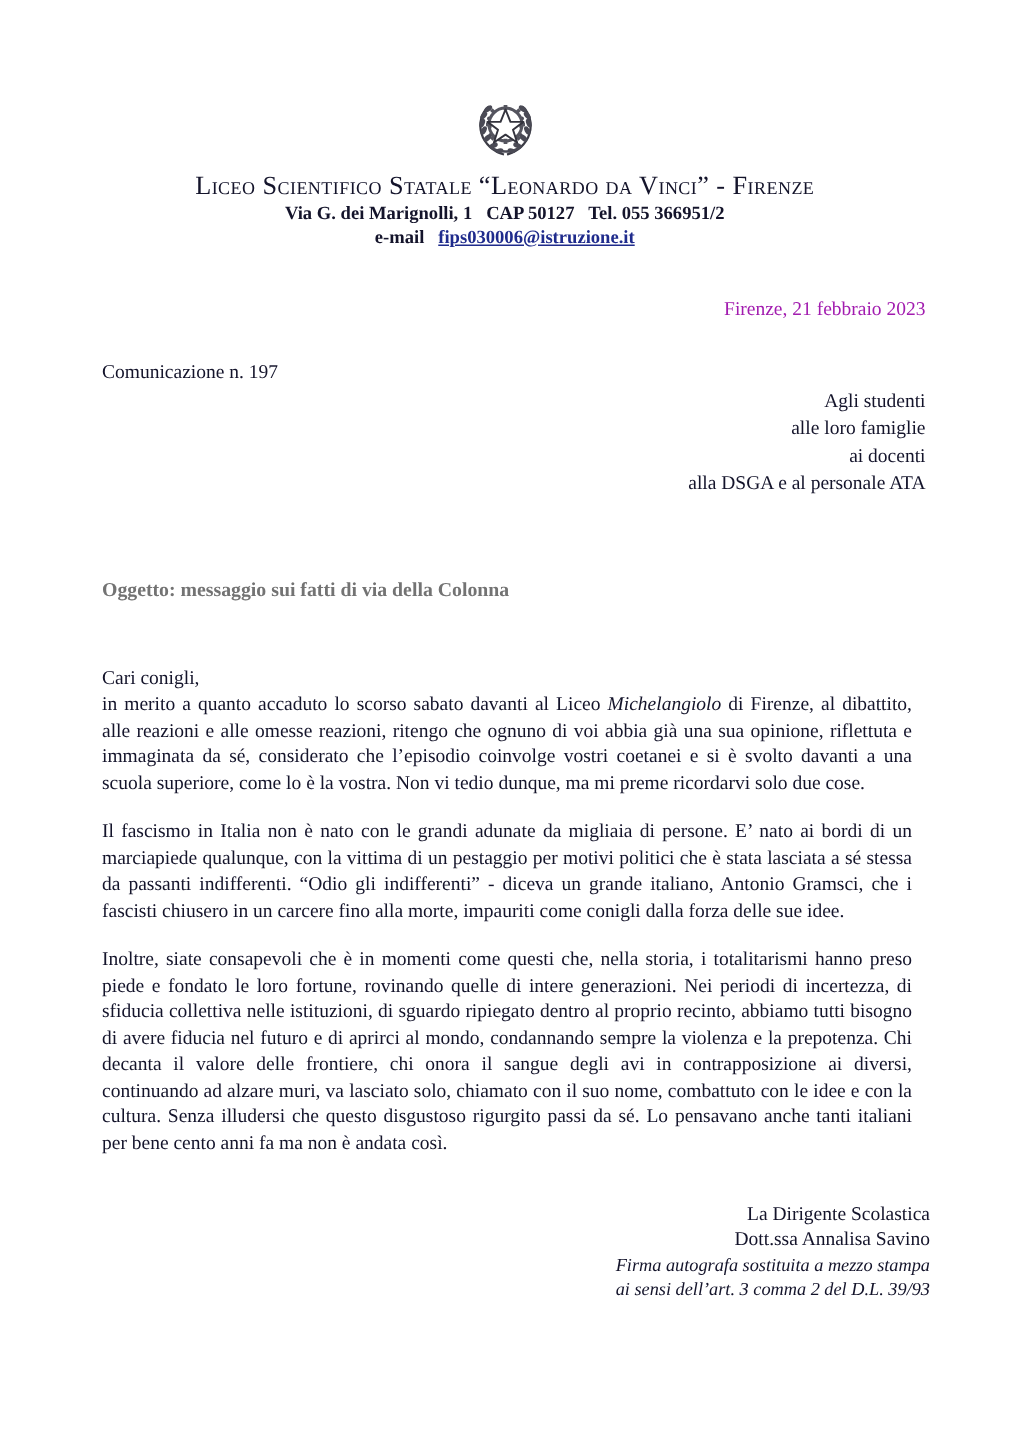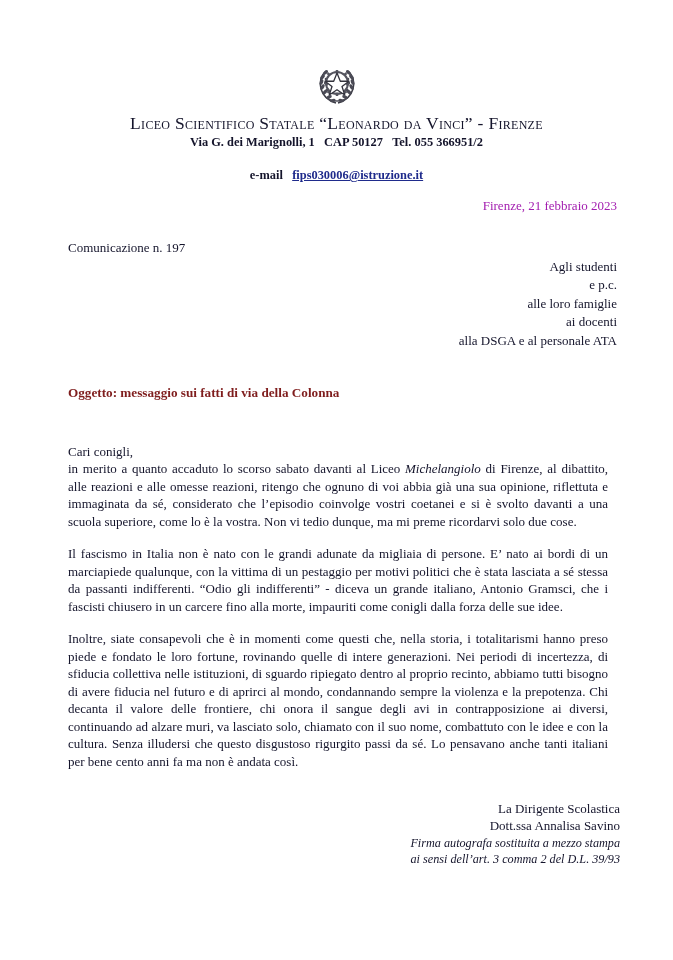--- a/index.html
+++ b/index.html
@@ -50,21 +50,21 @@
   .school-address {
     font-size: 12.4px;
     color: #14142b;
     margin-top: 3px;
     line-height: 1.25;
     font-weight: bold;
   }
   .school-email-line {
     font-size: 12.4px;
     color: #14142b;
-    margin-top: 17px;
+    margin-top: 0;
     line-height: 1.25;
     font-weight: bold;
   }
   .email-link {
     color: #1f2b8c;
     text-decoration: underline;
   }
 
   
   .date-line {
@@ -99,21 +99,21 @@
   }
   .recipients div { white-space: nowrap; margin-left: 21px; }
 
   
   .subject {
     position: absolute;
     left: 68px;
     top: 385px;
     font-size: 13.2px;
     font-weight: bold;
-    color: #7f1d1d;
+    color: #737373;
   }
 
   
   .body-wrap {
     position: absolute;
     left: 68px;
     top: 443px;
     width: 540px;
     font-size: 13px;
     color: #14142b;
@@ -217,21 +217,20 @@
       &nbsp;&nbsp;<span class="email-link">fips030006@istruzione.it</span>
     </div>
   </div>
 
   <div class="date-line">Firenze, 21 febbraio 2023</div>
 
   <div class="comm-number">Comunicazione n. 197</div>
 
   <div class="recipients">
     <div>Agli studenti</div>
-    <div>e p.c.</div>
     <div>alle loro famiglie</div>
     <div>ai docenti</div>
     <div>alla DSGA e al personale ATA</div>
   </div>
 
   <div class="subject">Oggetto: messaggio sui fatti di via della Colonna</div>
 
   <div class="body-wrap">
 
     <div class="salutation">Cari conigli,</div>

